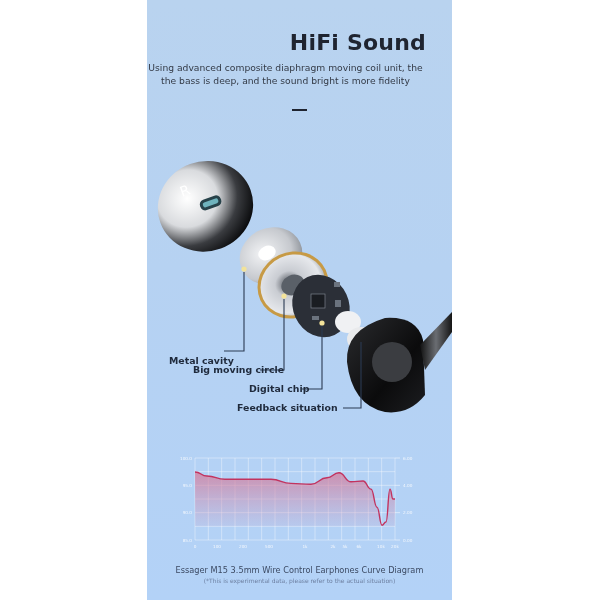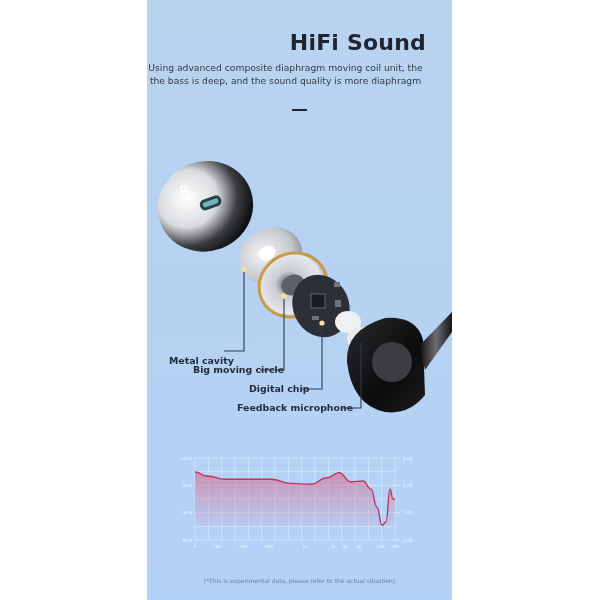--- a/index.html
+++ b/index.html
@@ -19,21 +19,21 @@
   .note { position:absolute; top:577px; left:0; width:305px; text-align:center; font-size:6px; color:#6c7fa0; }
 </style>
 </head>
 <body>
 
 <div class="panel">
 
   <div class="title">HiFi Sound</div>
   <div class="desc">
     <div>Using advanced composite diaphragm moving coil unit, the</div>
-    <div>the bass is deep, and the sound quality is more diaphragm</div>
+    <div>the bass is deep, and the sound bright is more fidelity</div>
   </div>
   <div class="dash"></div>
 
   <svg class="art" viewBox="0 0 305 600" xmlns="http://www.w3.org/2000/svg">
     <defs>
       <radialGradient id="shell" cx="35%" cy="35%" r="70%">
         <stop offset="0%" stop-color="#ffffff"></stop>
         <stop offset="45%" stop-color="#d9dbde"></stop>
         <stop offset="75%" stop-color="#3a3c40"></stop>
         <stop offset="100%" stop-color="#0d0e10"></stop>
@@ -104,21 +104,21 @@
       <polyline points="97,272 97,351 77,351"></polyline>
       <polyline points="137,299 137,370 113,370"></polyline>
       <polyline points="175,326 175,389 155,389"></polyline>
       <polyline points="214,342 214,408 196,408"></polyline>
     </g>
   </svg>
 
   <div class="label" style="left:22px; top:355px;">Metal cavity</div>
   <div class="label" style="left:38px; top:364px;padding-left:8px;">Big moving circle</div>
   <div class="label" style="left:102px; top:383px;">Digital chip</div>
-  <div class="label" style="left:90px; top:402px;">Feedback microphone</div>
+  <div class="label" style="left:90px; top:402px;">Feedback situation</div>
 
   <div class="chart-wrap">
     <svg id="chart-svg" width="305" height="100" viewBox="0 0 305 100" xmlns="http://www.w3.org/2000/svg">
         <line x1="48" y1="8" x2="48" y2="90" stroke="rgba(255,255,255,0.65)" stroke-width="0.6"></line>
         <line x1="61.333333333333336" y1="8" x2="61.333333333333336" y2="90" stroke="rgba(255,255,255,0.65)" stroke-width="0.6"></line>
         <line x1="74.66666666666667" y1="8" x2="74.66666666666667" y2="90" stroke="rgba(255,255,255,0.65)" stroke-width="0.6"></line>
         <line x1="88" y1="8" x2="88" y2="90" stroke="rgba(255,255,255,0.65)" stroke-width="0.6"></line>
         <line x1="101.33333333333334" y1="8" x2="101.33333333333334" y2="90" stroke="rgba(255,255,255,0.65)" stroke-width="0.6"></line>
         <line x1="114.66666666666667" y1="8" x2="114.66666666666667" y2="90" stroke="rgba(255,255,255,0.65)" stroke-width="0.6"></line>
         <line x1="128" y1="8" x2="128" y2="90" stroke="rgba(255,255,255,0.65)" stroke-width="0.6"></line>
@@ -164,14 +164,15 @@
         <text x="256" y="9.5" font-size="4.2" fill="rgba(255,255,255,0.85)" font-family="DejaVu Sans, sans-serif">6.00</text>
         <line x1="248" y1="35.33333333333333" x2="253" y2="35.33333333333333" stroke="rgba(255,255,255,0.85)" stroke-width="0.6"></line>
         <text x="256" y="36.83333333333333" font-size="4.2" fill="rgba(255,255,255,0.85)" font-family="DejaVu Sans, sans-serif">4.00</text>
         <line x1="248" y1="62.666666666666664" x2="253" y2="62.666666666666664" stroke="rgba(255,255,255,0.85)" stroke-width="0.6"></line>
         <text x="256" y="64.16666666666666" font-size="4.2" fill="rgba(255,255,255,0.85)" font-family="DejaVu Sans, sans-serif">2.00</text>
         <line x1="248" y1="90" x2="253" y2="90" stroke="rgba(255,255,255,0.85)" stroke-width="0.6"></line>
         <text x="256" y="91.5" font-size="4.2" fill="rgba(255,255,255,0.85)" font-family="DejaVu Sans, sans-serif">0.00</text>
       </svg>
   </div>
 
+  <div class="caption">Essager M15 3.5mm Wire Control Earphones Curve Diagram</div>
   <div class="note">(*This is experimental data, please refer to the actual situation)</div>
 </div>
 
 </body></html>

